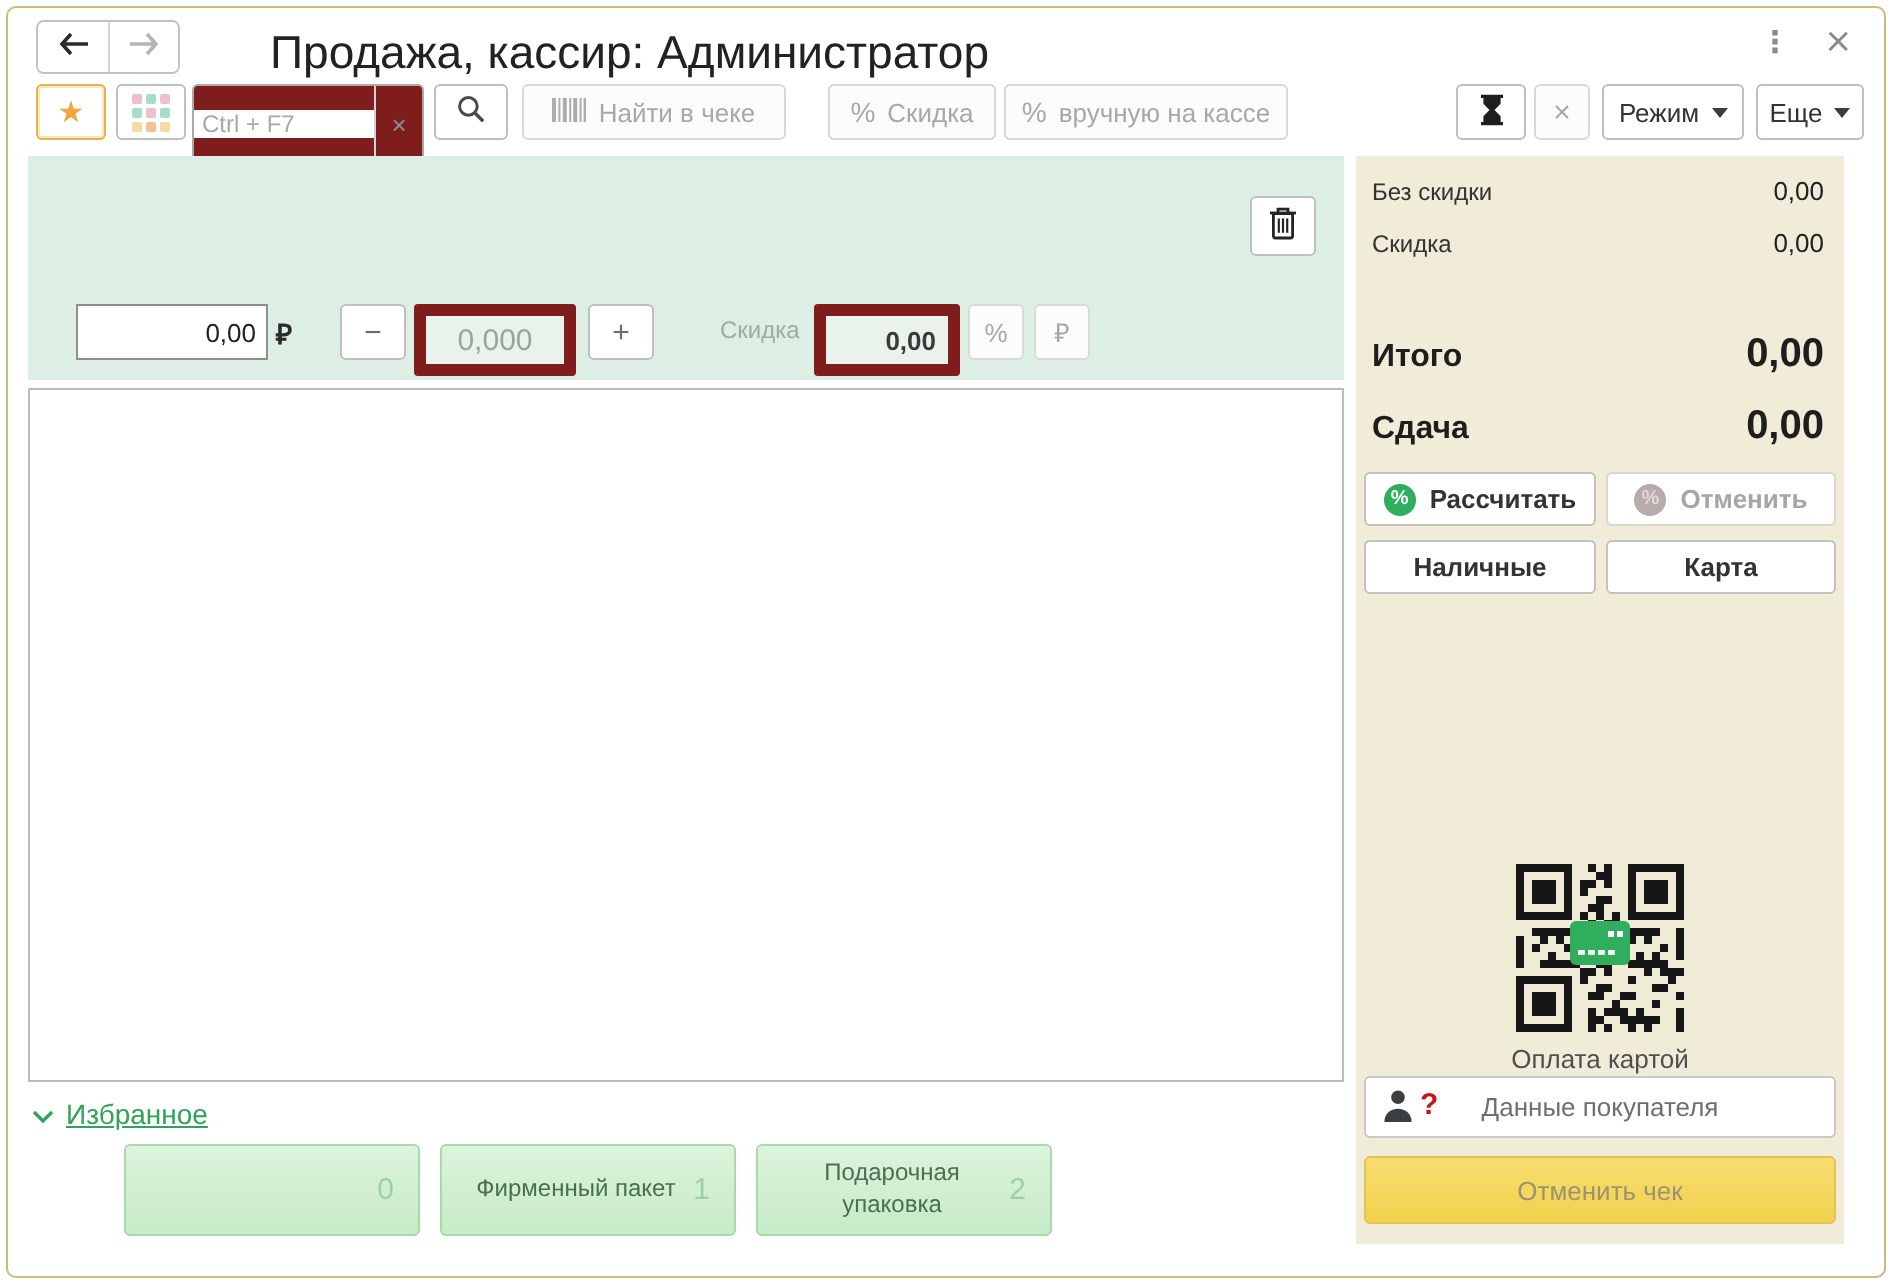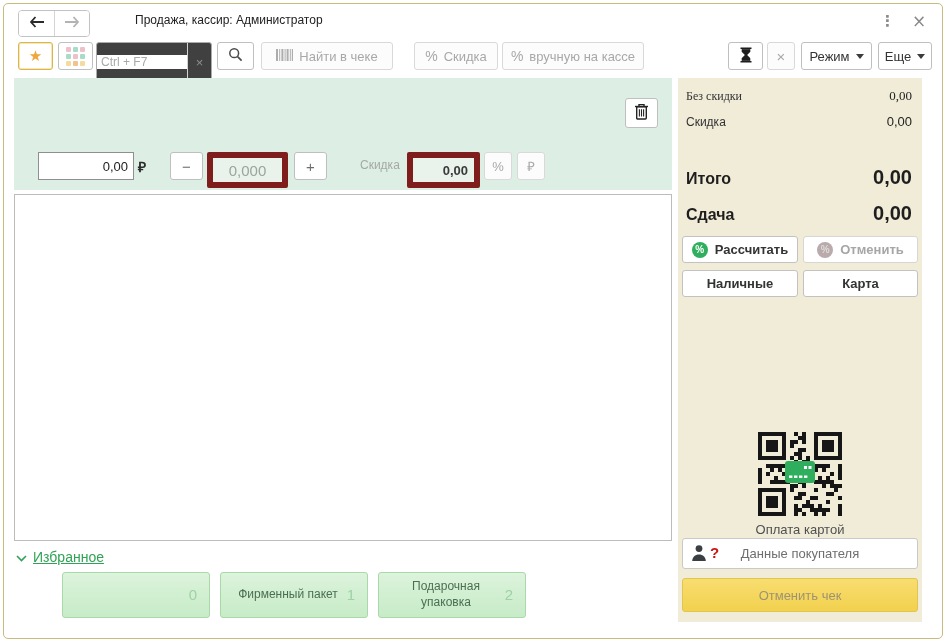--- a/index.html
+++ b/index.html
@@ -8,41 +8,41 @@
   .window { position:absolute; left:3px; top:3px; width:940px; height:636px;
     border:1px solid #c9ba7d; border-radius:5px; background:#fff; }
   .abs { position:absolute; }
 
   
   .nav-group { left:14px; top:6px; height:27px; display:flex; border:1px solid #c2c2c2;
     border-radius:4px; overflow:hidden; background:#fff; }
   .nav-btn { width:35px; height:100%; display:flex; align-items:center; justify-content:center;
     background:#fff; border:none; cursor:pointer; }
   .nav-btn + .nav-btn { border-left:1px solid #d5d5d5; }
-  .page-title { left:131px; top:9px; font-size:12px; color:#222; }
+  .page-title { left:131px; top:9px; font-size:23px; color:#222; }
   .glyph-btn { background:none; border:none; cursor:pointer; font-size:15px; color:#8a8a8a;
     font-family:"DejaVu Sans", sans-serif; }
 
   
   .tbtn { position:absolute; height:28px; display:flex; align-items:center; justify-content:center;
     gap:6px; background:#fff; border:1px solid #bfbfbf; border-radius:3px; font-size:13px;
     color:#333; cursor:pointer; }
   .tbtn.disabled { color:#a8a8a8; border-color:#d9d9d9; background:#fcfcfc; }
   .star-btn { border:1px solid #ddb44e; box-shadow:0 0 0 1px #f6e7b4 inset; }
   .star { color:#f0a63a; font-size:15px; font-family:"DejaVu Sans", sans-serif; }
   .dots { display:grid; grid-template-columns:repeat(3,5px); grid-auto-rows:5px; gap:2px; }
   .dots i { border-radius:1px; }
   .dots i:nth-child(1),.dots i:nth-child(3){background:#eec0ca;}
   .dots i:nth-child(2){background:#a9dcc8;}
   .dots i:nth-child(4),.dots i:nth-child(6){background:#a9dcc8;}
   .dots i:nth-child(5){background:#eec0ca;}
   .dots i:nth-child(7),.dots i:nth-child(9){background:#f4dc9e;}
   .dots i:nth-child(8){background:#f4c18e;}
   .search-box { left:92px; top:38px; width:116px; height:40px; border:1px solid #ababab;
-    border-radius:3px; display:flex; align-items:center; background:#404040; }
+    border-radius:3px; display:flex; align-items:center; background:#7f1d1d; }
   .search-box input { flex:1; min-width:0; border:none; outline:none; padding:0 4px;
     font-size:12px; color:#555; font-family:inherit; }
   .search-box input::placeholder { color:#a9a9a9; }
   .clear-x { width:24px; height:100%; border:none; background:none; border-left:1px solid #d2d2d2;
     color:#8e8e8e; font-size:13px; cursor:pointer; }
   .caret { width:0; height:0; border:4px solid transparent; border-top:5px solid #3c3c3c;
     margin-top:5px; }
 
   
   .item-panel { left:10px; top:74px; width:658px; height:112px; background:#ddeee4; }
@@ -252,21 +252,21 @@
   <button class="fav-btn" style="left:216px;">
     <span>Фирменный пакет</span>
     <span class="fav-count">1</span>
   </button>
   <button class="fav-btn" style="left:374px;">
     <span>Подарочная упаковка</span>
     <span class="fav-count">2</span>
   </button>
 
   <div class="abs summary-panel">
-    <div class="sum-row" style="top:10px;font-family:Liberation Serif, serif;">
+    <div class="sum-row" style="top:10px;">
       <span class="sum-label">Без скидки</span>
       <span class="sum-value">0,00</span>
     </div>
     <div class="sum-row" style="top:36px;">
       <span class="sum-label">Скидка</span>
       <span class="sum-value">0,00</span>
     </div>
     <div class="sum-row" style="top:88px;">
       <span class="total-label">Итого</span>
       <span class="total-value">0,00</span>

